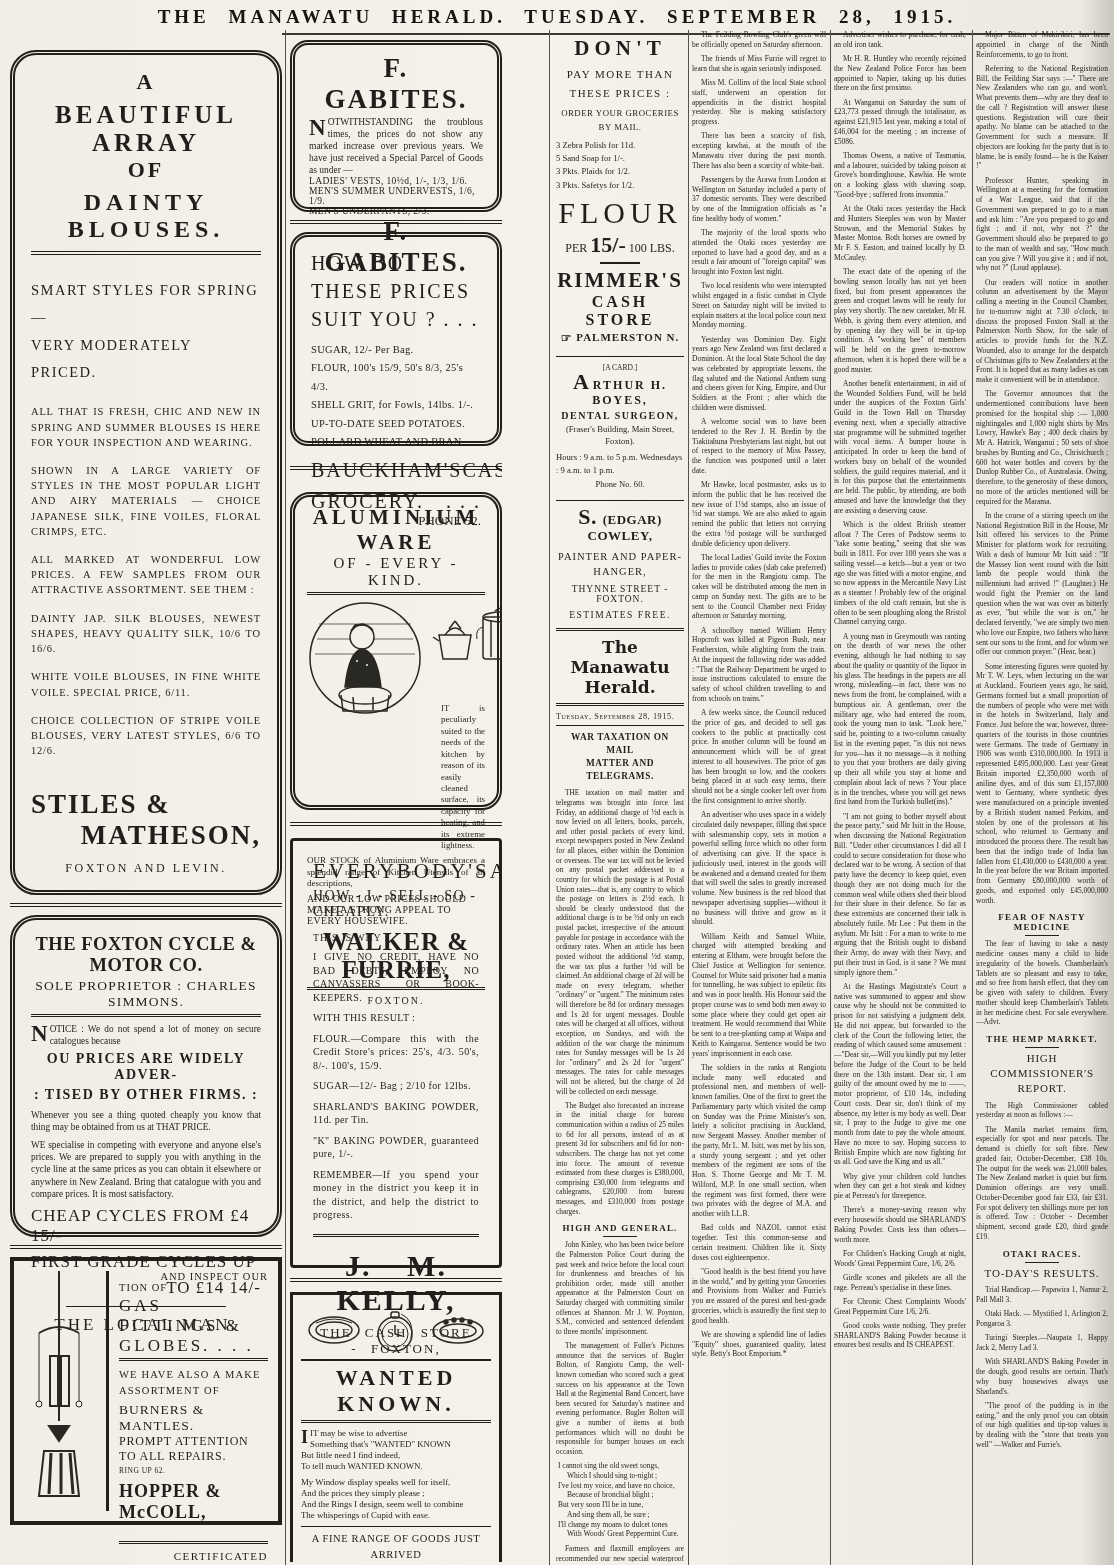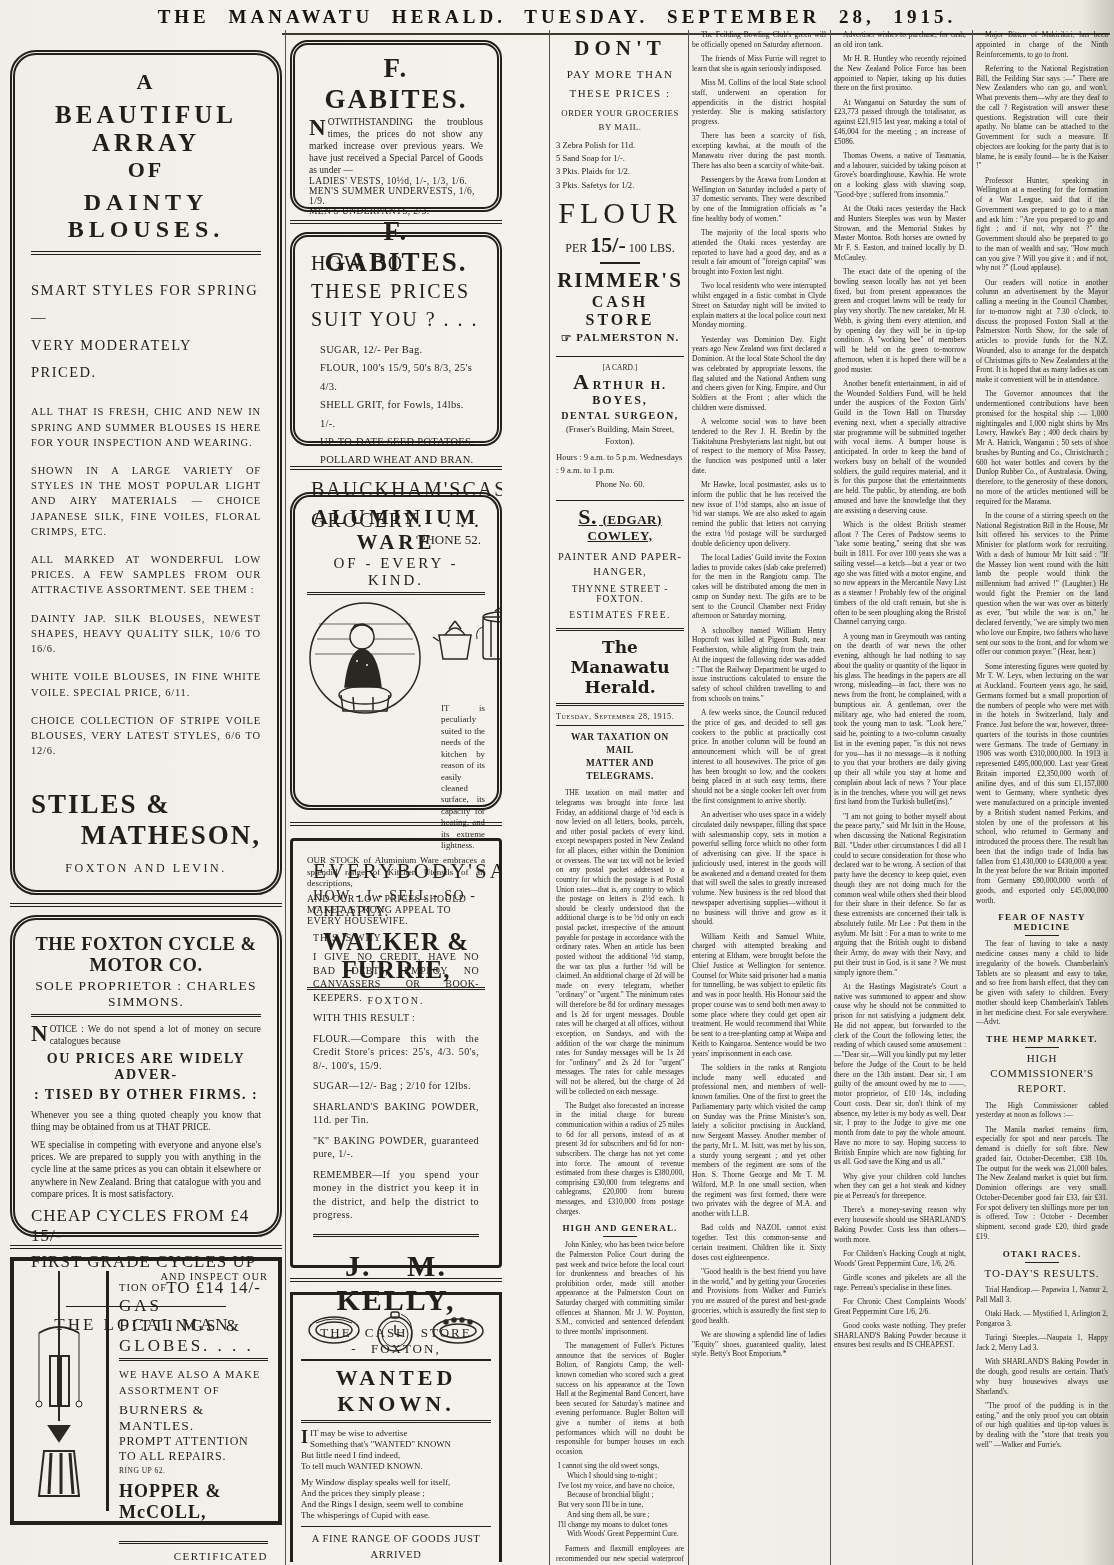--- a/index.html
+++ b/index.html
@@ -59,21 +59,21 @@
   .gas-firm{font-size:18px;font-weight:bold;letter-spacing:1px;border-bottom:3px double #21201b;display:inline-block;padding-bottom:18px;margin-top:6px;}
   .gas-tag{font-size:11px;letter-spacing:1.5px;text-align:right;margin-top:5px;line-height:1.4;}
   
   #gabites{height:172px;border-radius:18px;padding:8px 14px;}
   .gab-name{font-size:27px;font-weight:bold;text-align:center;letter-spacing:2px;}
   .gab-body{font-size:9.5px;text-align:justify;line-height:1.25;margin-top:2px;}
   .gab-items .ln{font-size:9.5px;letter-spacing:.4px;}
   #bauckham{height:214px;border-radius:18px;padding:12px 16px;}
   .bk-title{font-size:20px;letter-spacing:2px;line-height:1.4;}
   .bk-items{margin-top:8px;}
-  .bk-items .ln{font-size:10.5px;line-height:1.75;letter-spacing:.3px;margin-left:9px;}
+  .bk-items .ln{font-size:10.5px;line-height:1.75;letter-spacing:.3px;}
   .bk-firm{font-size:20px;letter-spacing:2px;display:flex;justify-content:space-between;margin-top:8px;}
   .bk-phone{font-size:13px;text-align:right;}
   #alubox{height:318px;border-radius:20px;padding:8px 12px;}
   .alu-t1{font-size:21px;font-weight:bold;letter-spacing:4px;text-align:center;}
   .alu-t2{font-size:15px;letter-spacing:3px;text-align:center;border-bottom:3px double #21201b;padding-bottom:3px;}
   .alu-mid{display:flex;margin-top:4px;}
   .alu-txt{font-size:8.8px;text-align:justify;line-height:1.3;padding-left:6px;padding-top:46px;}
   .alu-p{font-size:9px;text-align:justify;line-height:1.25;margin-top:4px;}
   .alu-p2{font-size:9.8px;letter-spacing:.5px;margin-top:4px;}
   .alu-firm{font-size:25px;font-weight:bold;text-align:center;letter-spacing:1px;border-bottom:3px double #21201b;padding-bottom:3px;margin-top:2px;}
@@ -105,21 +105,21 @@
   .rim-rule{width:40px;border-top:2px solid #21201b;margin:4px auto;}
   .rim-name{font-size:21px;font-weight:bold;text-align:center;letter-spacing:2px;}
   .rim-cash{font-size:16px;font-weight:bold;text-align:center;letter-spacing:3px;}
   .rim-loc{font-size:11px;font-weight:bold;text-align:center;letter-spacing:1px;margin-top:2px;}
   .card{font-size:7.5px;text-align:center;margin-top:4px;}
   .bo-name{font-size:12px;font-weight:bold;letter-spacing:2px;text-align:center;}
   .bo-name .dropcap{font-size:24px;float:none;}
   .bo-sub{font-size:10px;font-weight:bold;text-align:center;letter-spacing:1.5px;margin-top:2px;}
   .bo-small{font-size:8.6px;text-align:center;line-height:1.35;margin-top:3px;}
   .bo-hours{font-size:8.6px;text-align:left;line-height:1.45;margin-top:4px;}
-  .co-name{font-size:13px;font-weight:bold;letter-spacing:.5px;text-align:center;margin-top:4px;text-decoration:underline;}
+  .co-name{font-size:13px;font-weight:bold;letter-spacing:.5px;text-align:center;margin-top:4px;}
   .co-name .dropcap{font-size:22px;}
   .co-l2{font-size:10.5px;text-align:center;letter-spacing:1px;line-height:1.5;margin-top:5px;}
   .co-l3{font-size:9.5px;text-align:center;letter-spacing:1px;margin-top:4px;}
   .co-l4{font-size:9.5px;text-align:center;letter-spacing:1.5px;margin-top:6px;}
   .herald-name{font-size:17px;font-weight:bold;text-align:center;font-family:"DejaVu Serif",serif;
                border-top:3px double #21201b;border-bottom:3px double #21201b;padding:6px 0;margin-top:8px;}
   .herald-date{font-size:8.2px;letter-spacing:.6px;margin:6px 0 4px;font-variant:small-caps;}
   .war-head{font-size:9.3px;font-weight:bold;letter-spacing:.6px;text-align:center;
             border-top:1px solid #21201b;padding-top:5px;margin-top:2px;line-height:1.4;}
   

